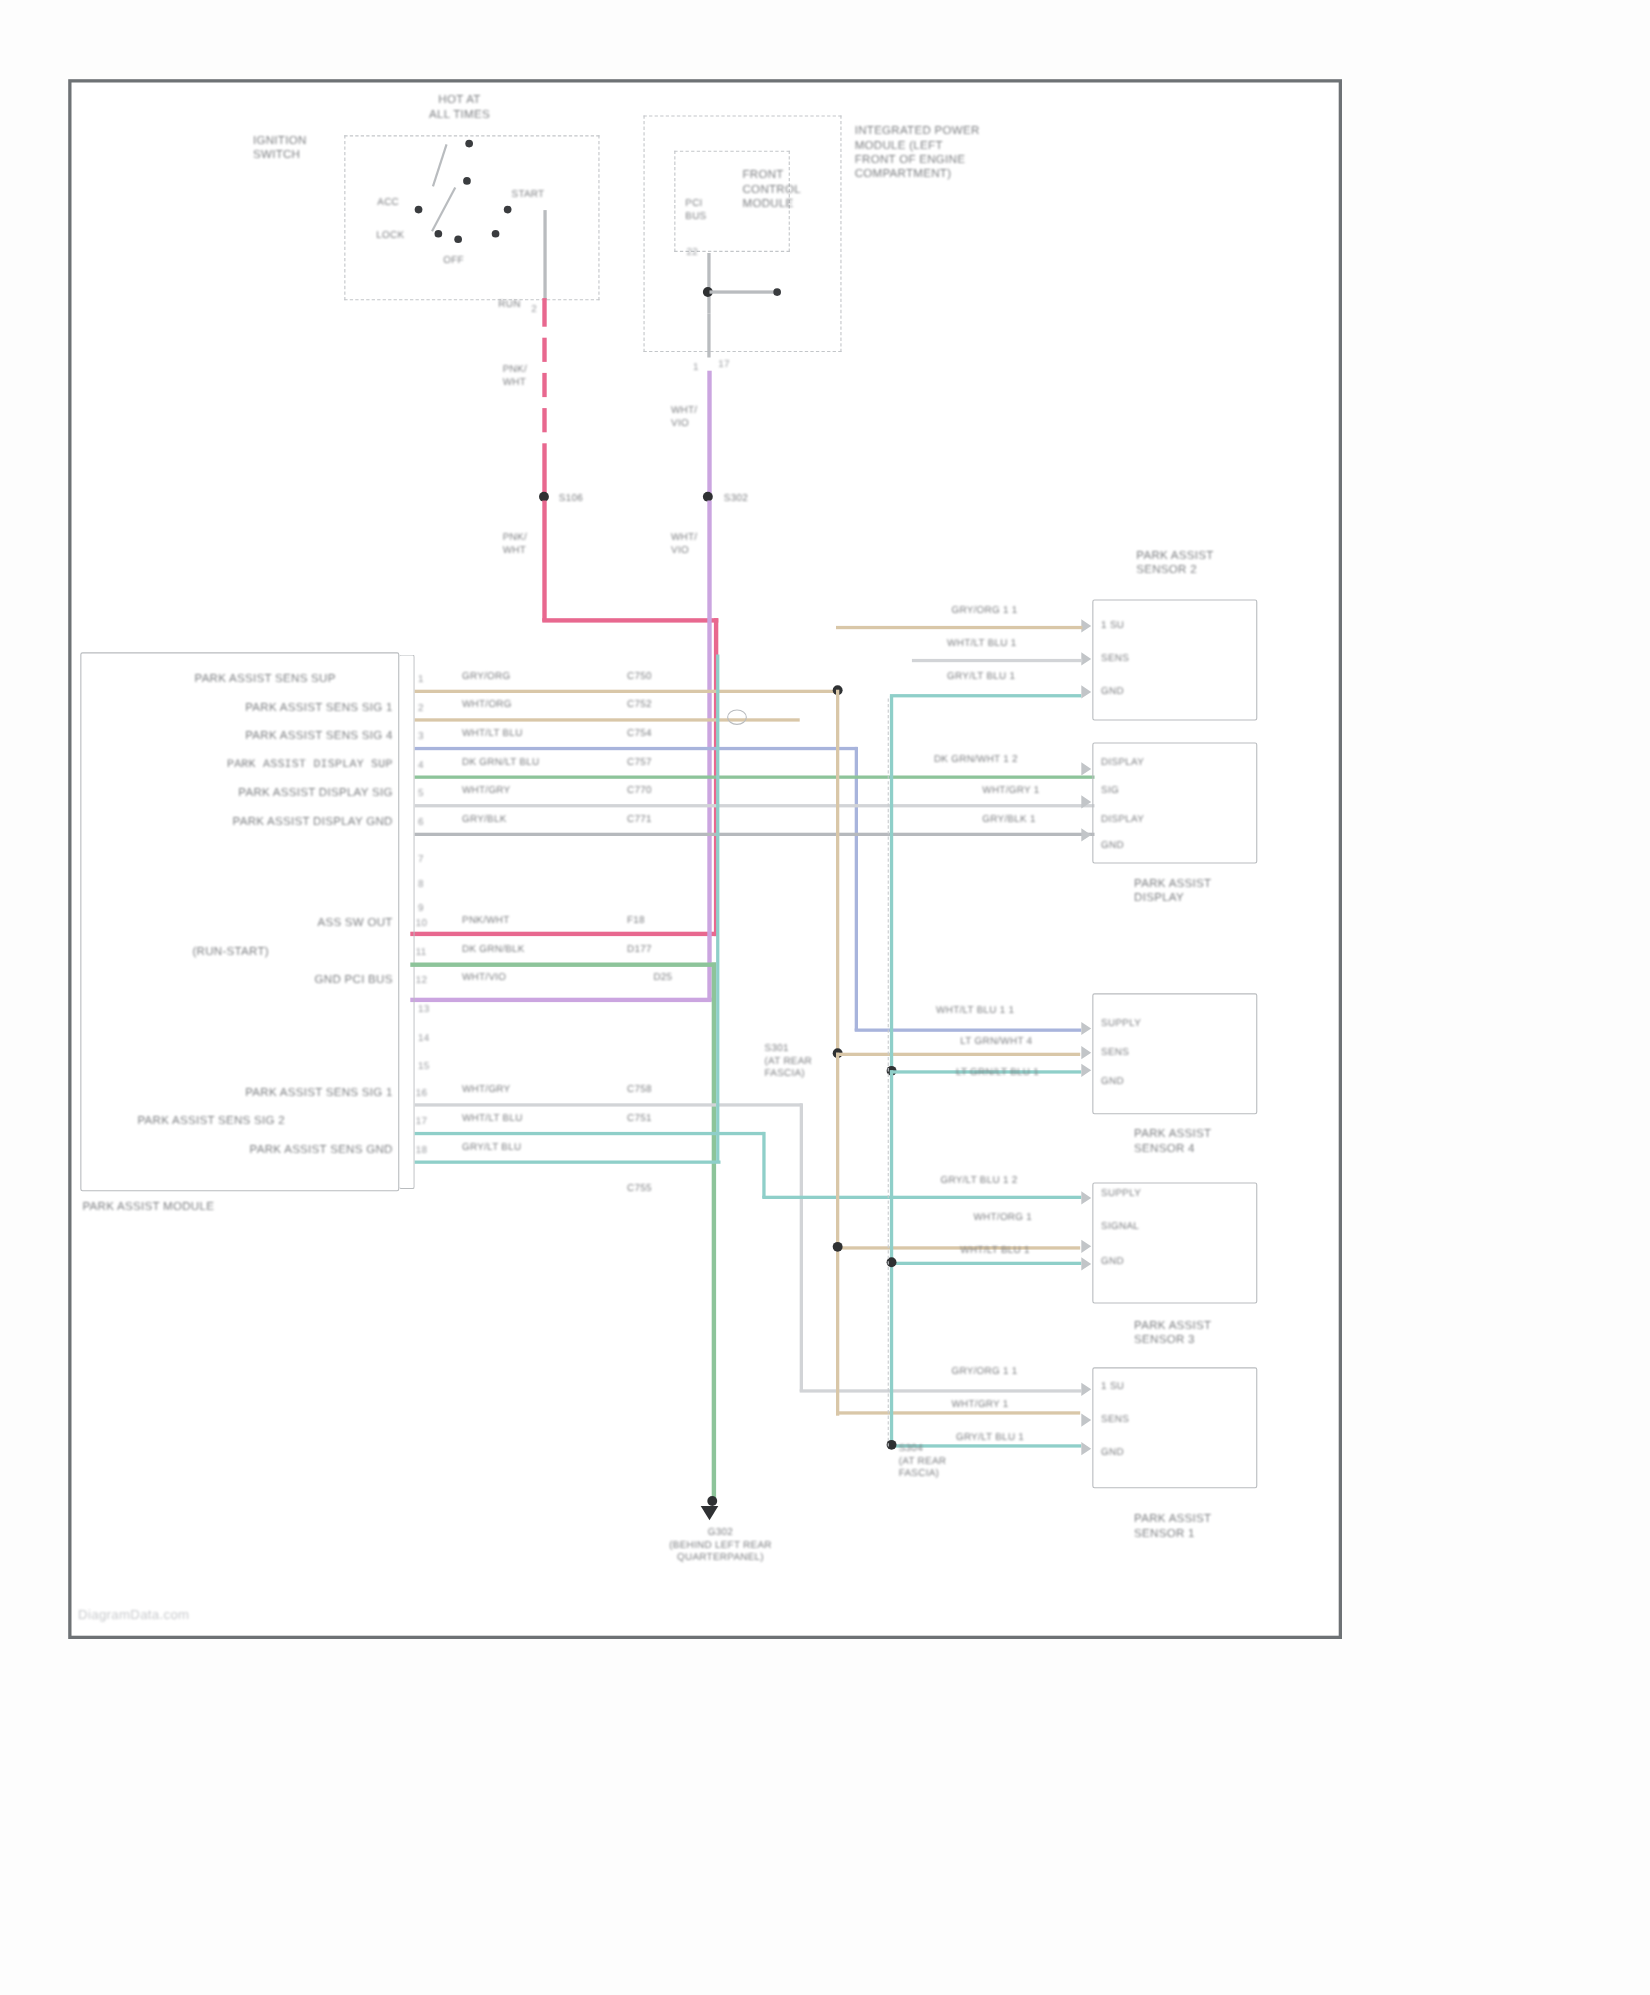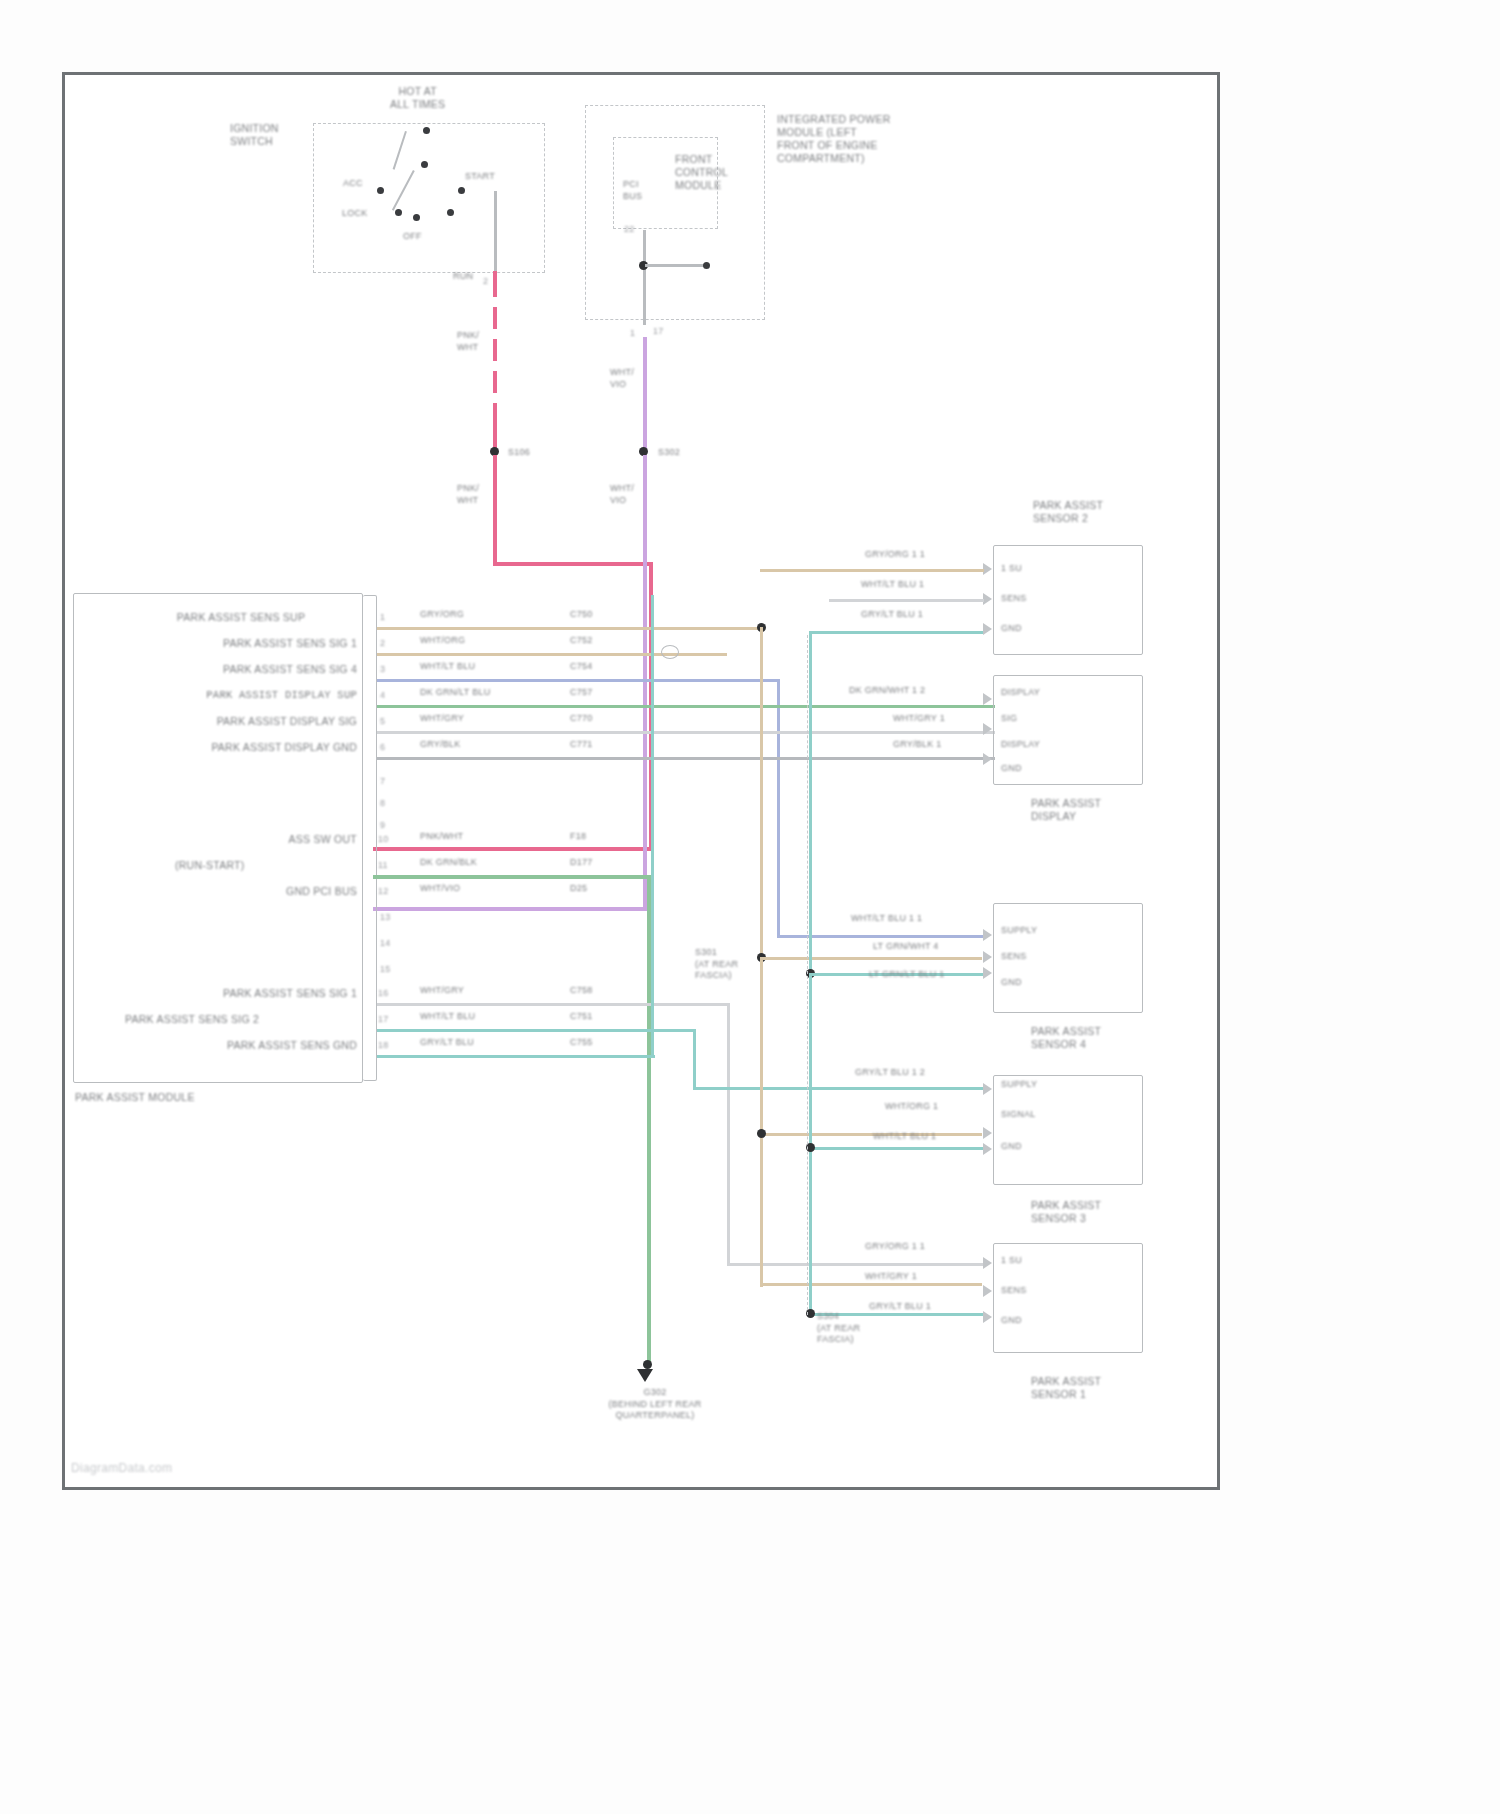--- a/index.html
+++ b/index.html
@@ -223,21 +223,21 @@
     <div class="lbl num" style="left:313px;top:784px;">11</div>
     <div class="lbl tiny" style="left:355px;top:782px;">DK GRN/BLK</div>
     <div class="lbl tiny" style="left:505px;top:782px;">D177</div>
     <div class="wire h" style="left:308px;top:800px;width:278px;background:#8dc49a;height:4px;"></div>
     <div class="wire v" style="left:582px;top:800px;height:490px;background:#8dc49a;width:4px;"></div>
   </div>
   <div>
     <div class="lbl" style="left:110px;top:810px;text-align:right;width:182px;">GND PCI BUS</div>
     <div class="lbl num" style="left:313px;top:810px;">12</div>
     <div class="lbl tiny" style="left:355px;top:808px;">WHT/VIO</div>
-    <div class="lbl tiny" style="left:505px;top:808px;">D25</div>
+    <div class="lbl tiny" style="left:529px;top:808px;">D25</div>
   </div>
 
   <div class="lbl num" style="left:315px;top:836px;">13</div>
   <div class="lbl num" style="left:315px;top:862px;">14</div>
   <div class="lbl num" style="left:315px;top:888px;">15</div>
 
   <div>
     <div class="lbl" style="left:60px;top:912px;text-align:right;width:232px;">PARK ASSIST SENS SIG 1</div>
     <div class="lbl num" style="left:313px;top:912px;">16</div>
     <div class="lbl tiny" style="left:355px;top:910px;">WHT/GRY</div>
@@ -252,21 +252,21 @@
     <div class="lbl tiny" style="left:355px;top:936px;">WHT/LT BLU</div>
     <div class="lbl tiny" style="left:505px;top:936px;">C751</div>
     <div class="wire h" style="left:312px;top:954px;width:318px;background:#8fcfc9;"></div>
     <div class="wire v" style="left:628px;top:954px;height:60px;background:#8fcfc9;"></div>
     <div class="wire h" style="left:628px;top:1012px;width:290px;background:#8fcfc9;"></div>
   </div>
   <div>
     <div class="lbl" style="left:60px;top:964px;text-align:right;width:232px;">PARK ASSIST SENS GND</div>
     <div class="lbl num" style="left:313px;top:964px;">18</div>
     <div class="lbl tiny" style="left:355px;top:962px;">GRY/LT BLU</div>
-    <div class="lbl tiny" style="left:505px;top:962px;">C755</div>
+    <div class="lbl tiny" style="left:505px;top:1000px;">C755</div>
     <div class="wire h" style="left:312px;top:980px;width:278px;background:#8fcfc9;"></div>
     <div class="wire v" style="left:586px;top:520px;height:462px;background:#8fcfc9;"></div>
   </div>
 
   <div class="dot" style="left:692px;top:548px;"></div>
   <div class="wire v" style="left:695px;top:552px;height:332px;background:#d9c7a8;"></div>
   <div class="dot" style="left:692px;top:878px;"></div>
   <div class="lbl tiny" style="left:630px;top:872px;">S301
 (AT REAR
 FASCIA)</div>

